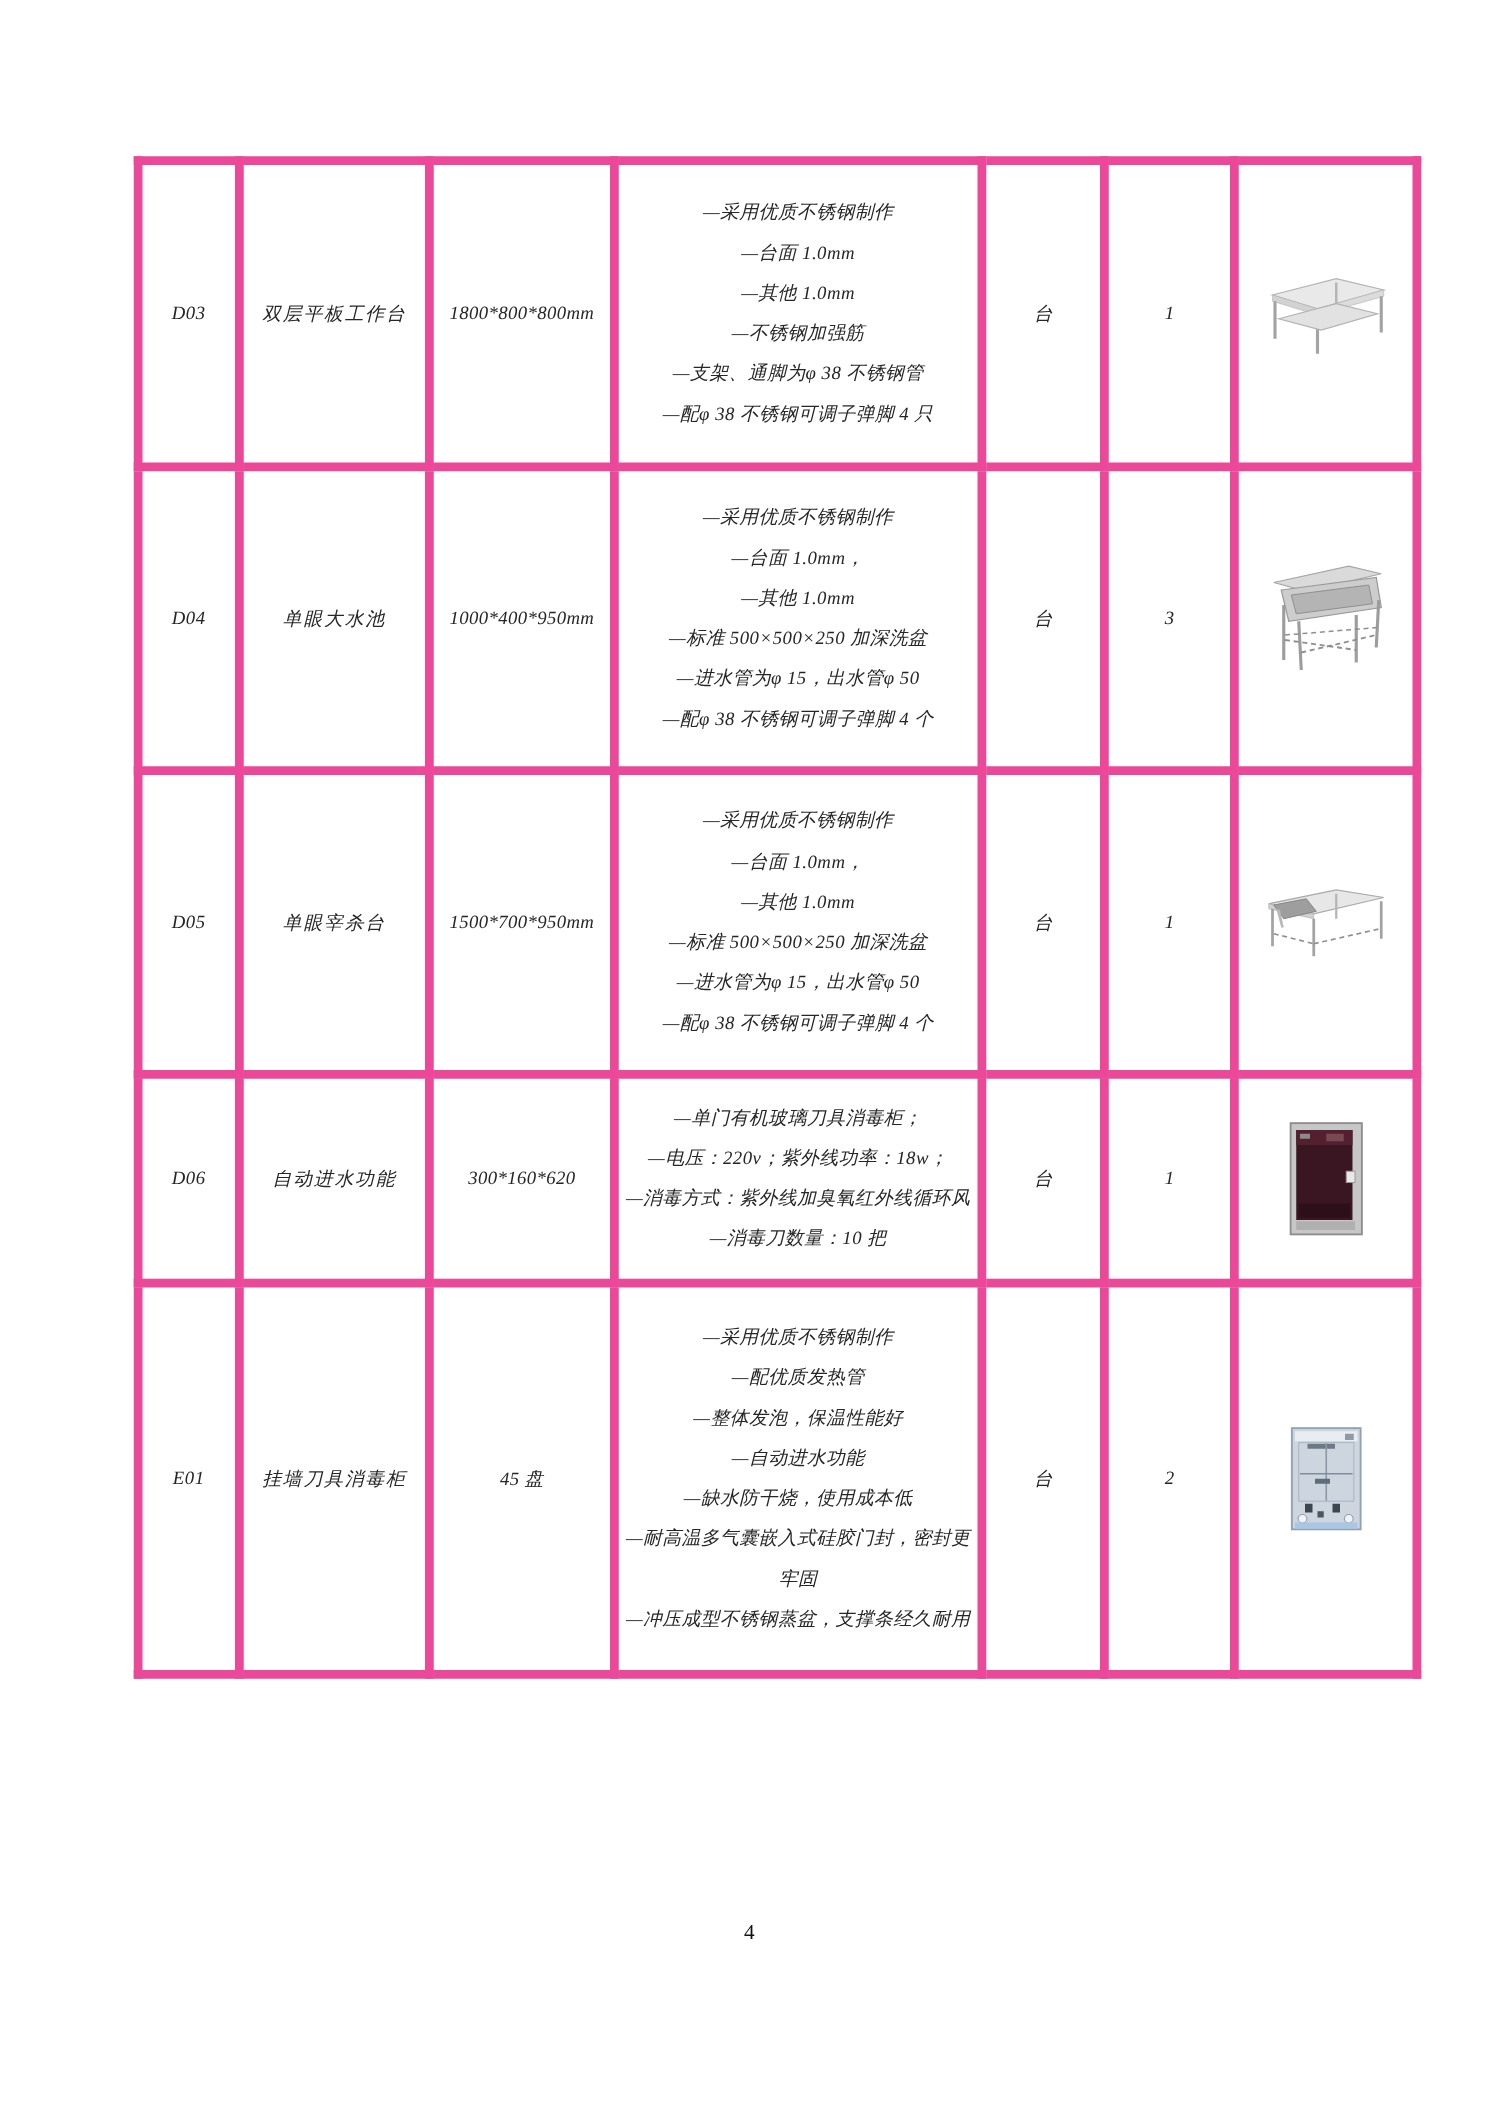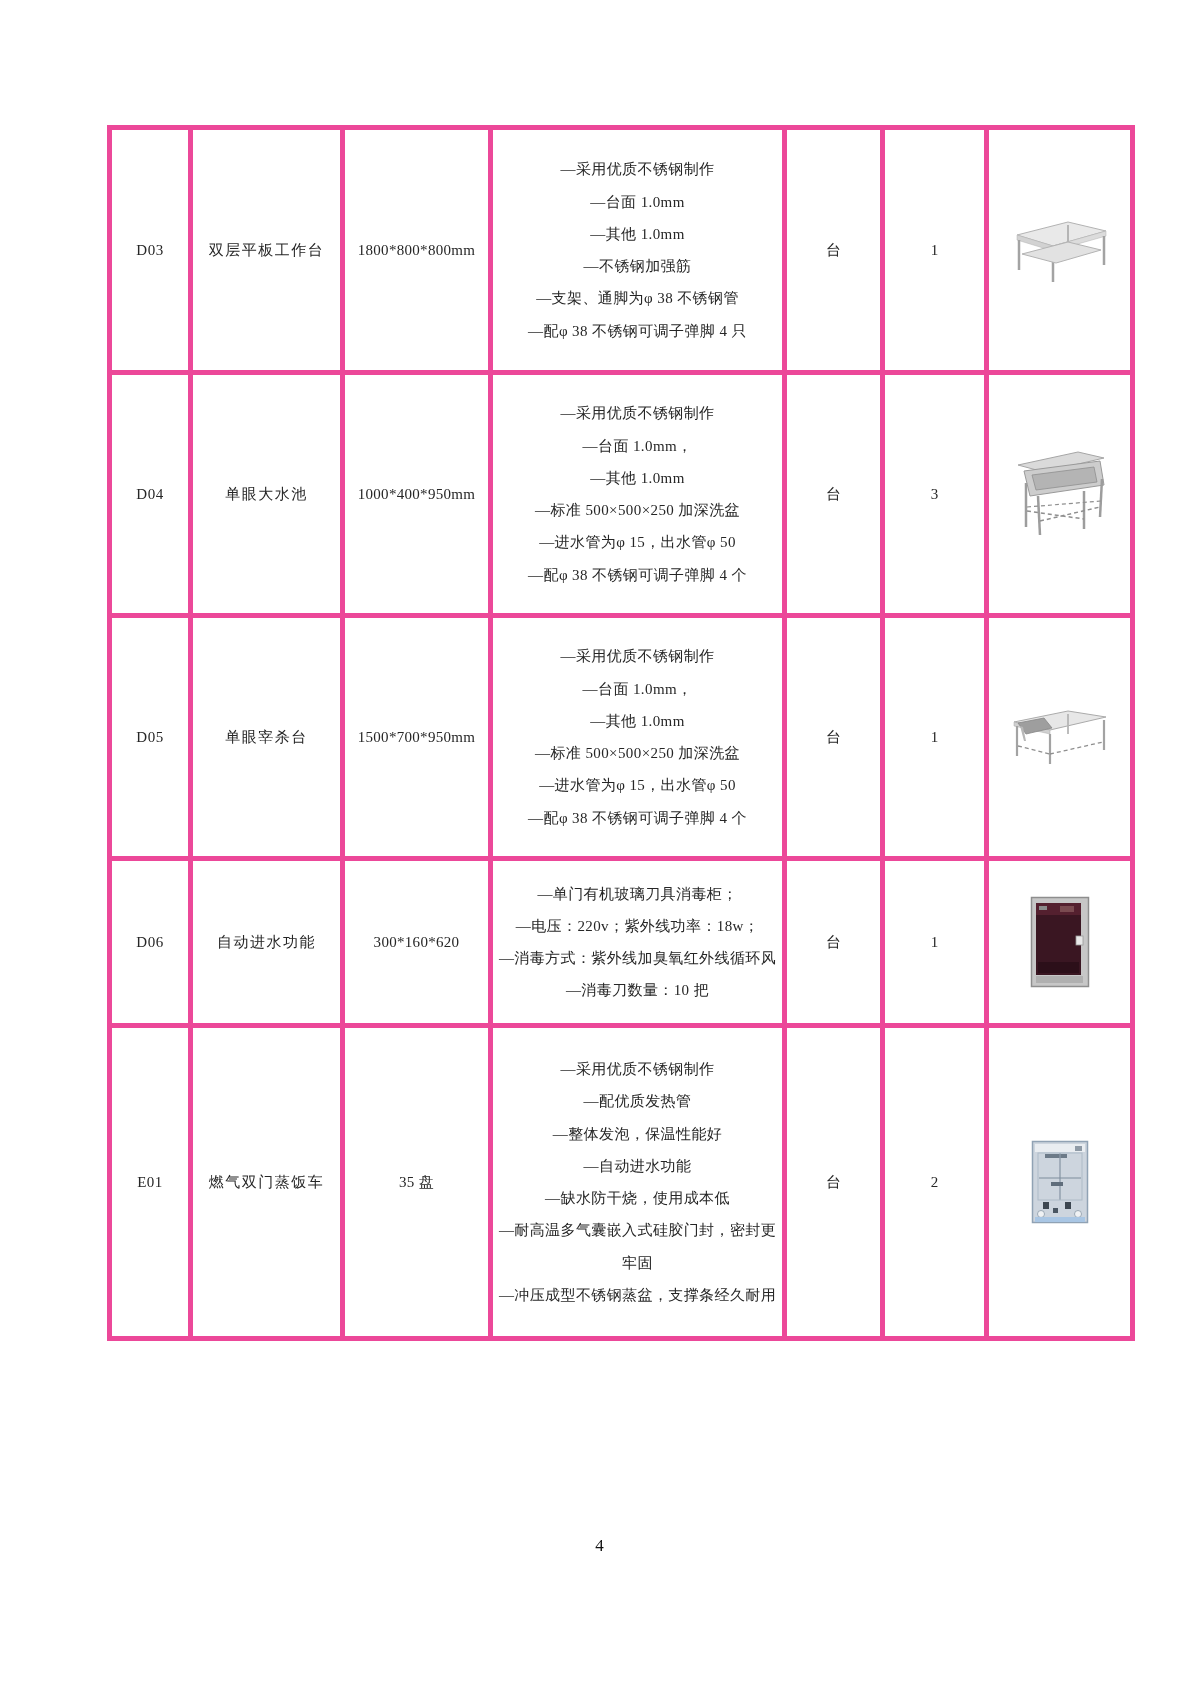--- a/index.html
+++ b/index.html
@@ -13,27 +13,28 @@
     overflow:hidden;
   }
   table.spec-table{
     position:absolute;
     left:107px;
     top:125px;
     border-collapse:collapse;
     table-layout:fixed;
   }
   .spec-table td{
-    border:5px solid #ec4899;
+    border:7px solid #ec4899;
     font-size:15px;
     color:#262626;
     text-align:center;
     vertical-align:middle;
     padding:0;
     overflow:hidden;
+    font-style:italic;
   }
   .r-d03{height:245px;}
   .r-d04{height:243px;}
   .r-d05{height:243px;}
   .r-d06{height:167px;}
   .r-e01{height:313px;}
   .c-code{letter-spacing:0.5px;margin-top:12px;}
   .c-name{letter-spacing:1.5px;}
   .c-size{letter-spacing:0.3px;}
   .c-spec{
@@ -177,22 +178,22 @@
             <rect x="9" y="10" width="8" height="4" fill="#8b8b8b"></rect>
             <rect x="46" y="40" width="7" height="9" fill="#e8e8e8" stroke="#9a9a9a" stroke-width="0.8"></rect>
             <rect x="6" y="80" width="47" height="7" fill="#b0b0b0"></rect>
             <rect x="8" y="66" width="41" height="11" fill="#2c0f19"></rect>
           </svg>
         </td>
       </tr>
 
       <tr class="r-e01">
         <td class="c-code">E01</td>
-        <td class="c-name">燃气双门蒸饭车</td>
-        <td class="c-size">35 盘</td>
+        <td class="c-name">挂墙刀具消毒柜</td>
+        <td class="c-size">45 盘</td>
         <td class="c-spec">—采用优质不锈钢制作
 —配优质发热管
 —整体发泡，保温性能好
 —自动进水功能
 —缺水防干烧，使用成本低
 —耐高温多气囊嵌入式硅胶门封，密封更牢固
 —冲压成型不锈钢蒸盆，支撑条经久耐用</td>
         <td class="c-unit">台</td>
         <td class="c-qty">2</td>
         <td class="c-img v-top pad-t18">

